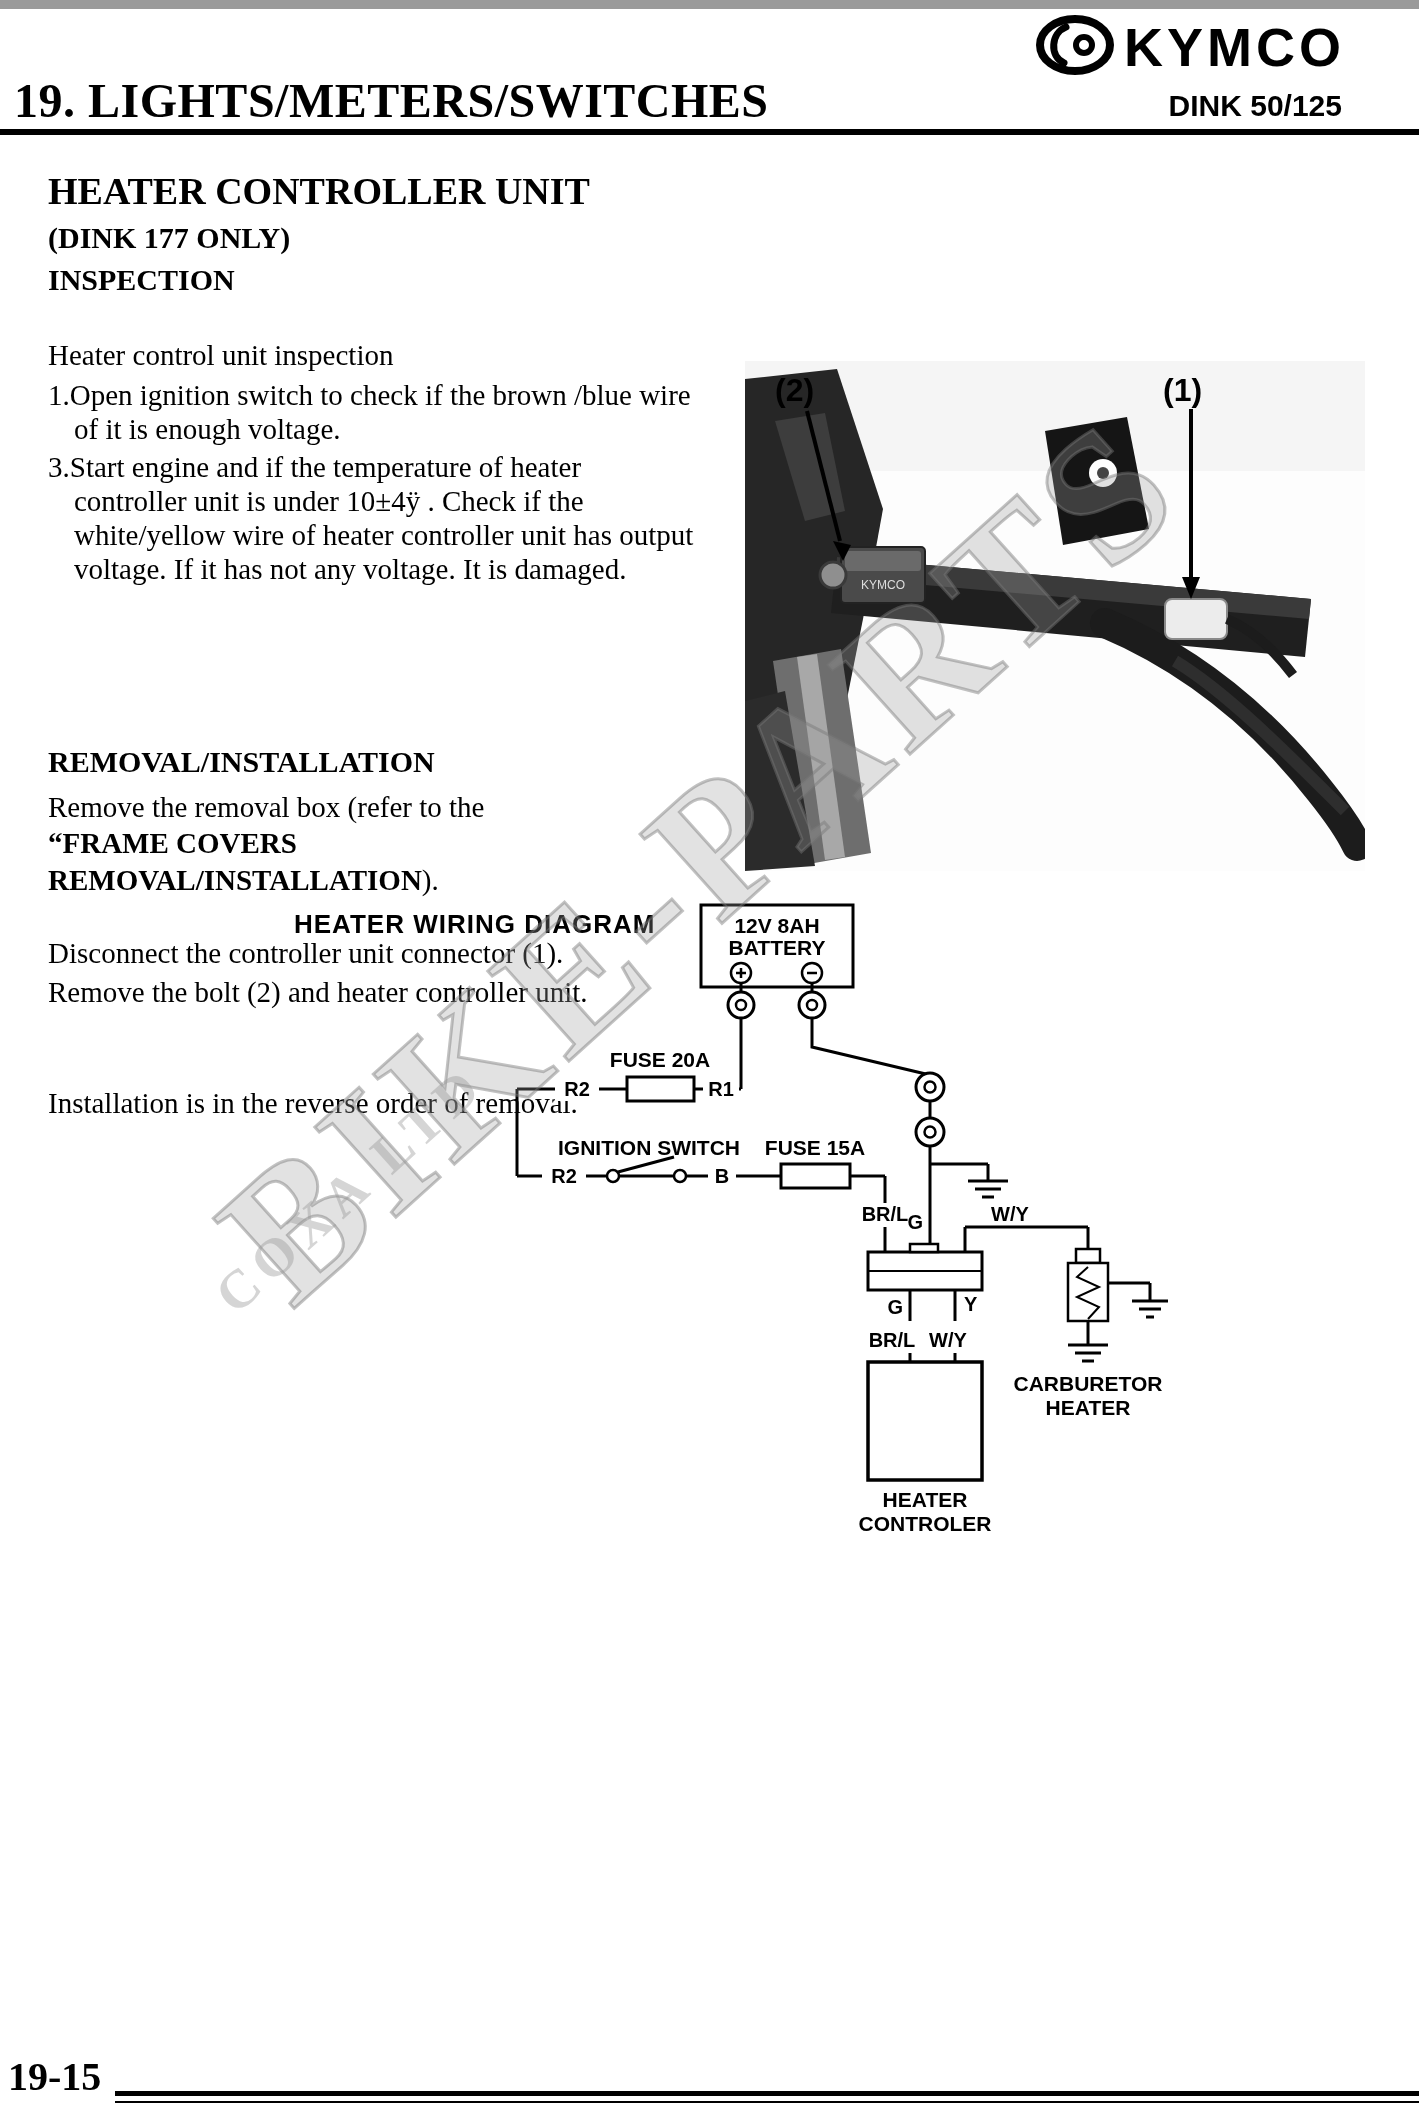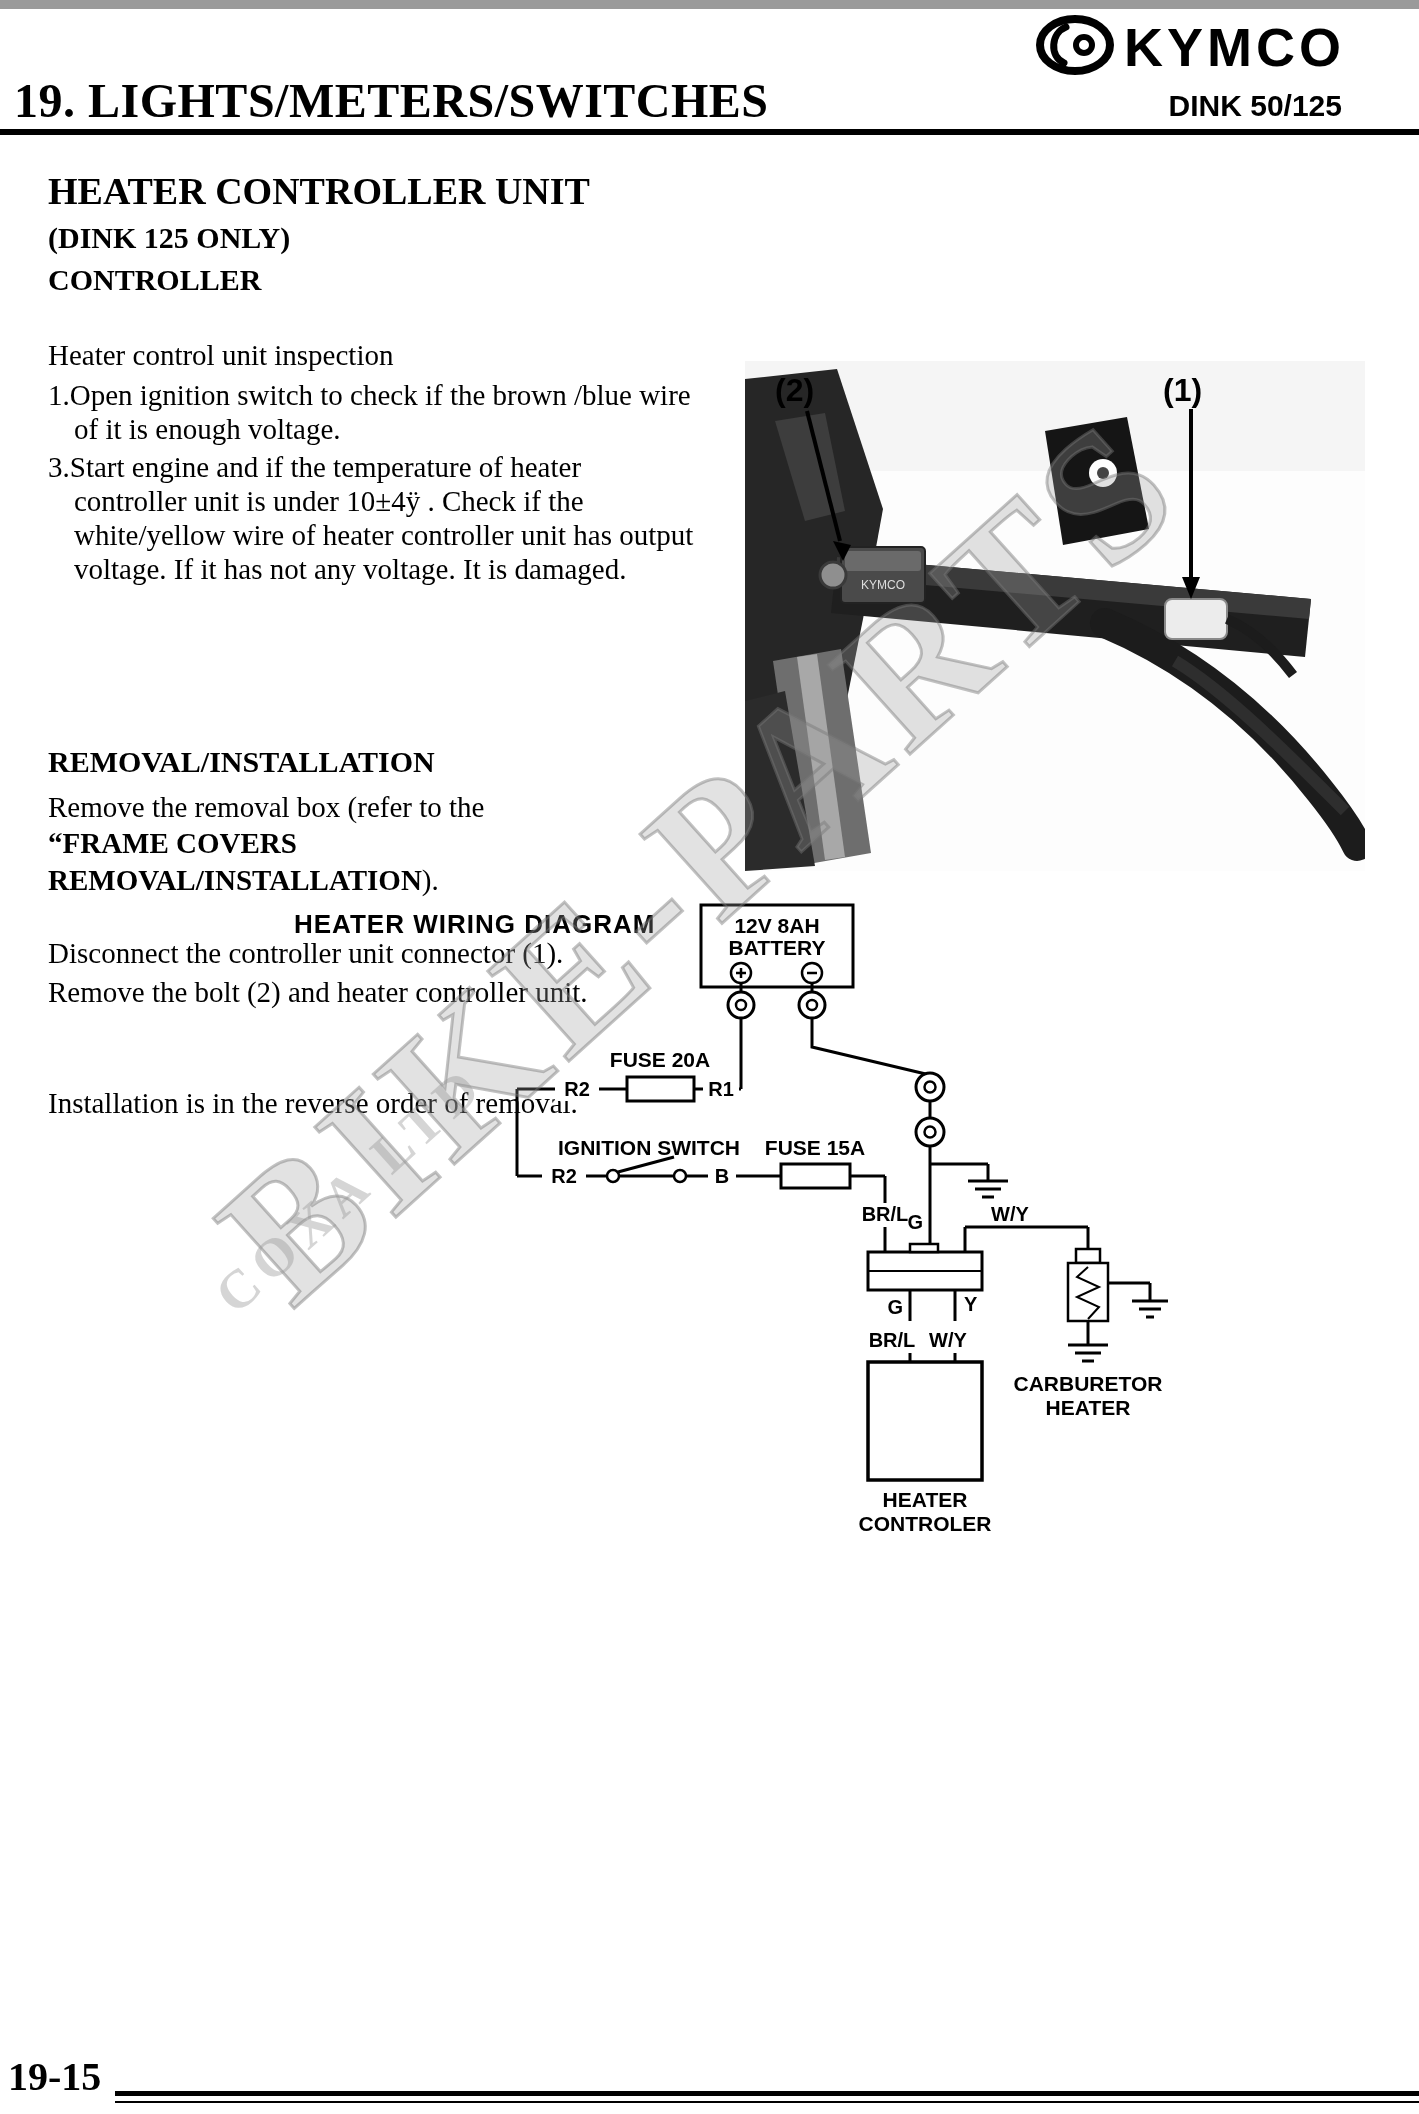--- a/index.html
+++ b/index.html
@@ -75,22 +75,22 @@
         <circle cx="48" cy="30" r="8" fill="none" stroke="#000" stroke-width="6"></circle>
       </svg>
     </span>
     <span class="brand-text">KYMCO</span>
   </div>
 
   <div class="abs model">DINK 50/125</div>
   <div class="abs header-rule"></div>
 
   <div class="abs h1">HEATER CONTROLLER UNIT</div>
-  <div class="abs h2">(DINK 125 ONLY)</div>
-  <div class="abs h3">CONTROLLER</div>
+  <div class="abs h2">(DINK 177 ONLY)</div>
+  <div class="abs h3">INSPECTION</div>
 
   <div class="abs inspection">
     <p class="intro">Heater control unit inspection</p>
     <p class="step">1.Open ignition switch to check if the brown /blue wire of it is enough voltage.</p>
     <p class="step">3.Start engine and if the temperature of heater controller unit is under 10±4ÿ . Check if the white/yellow wire of heater controller unit has output voltage. If it has not any voltage. It is damaged.</p>
   </div>
 
   <div class="abs rem-h">REMOVAL/INSTALLATION</div>
 
   <p class="abs p1">

